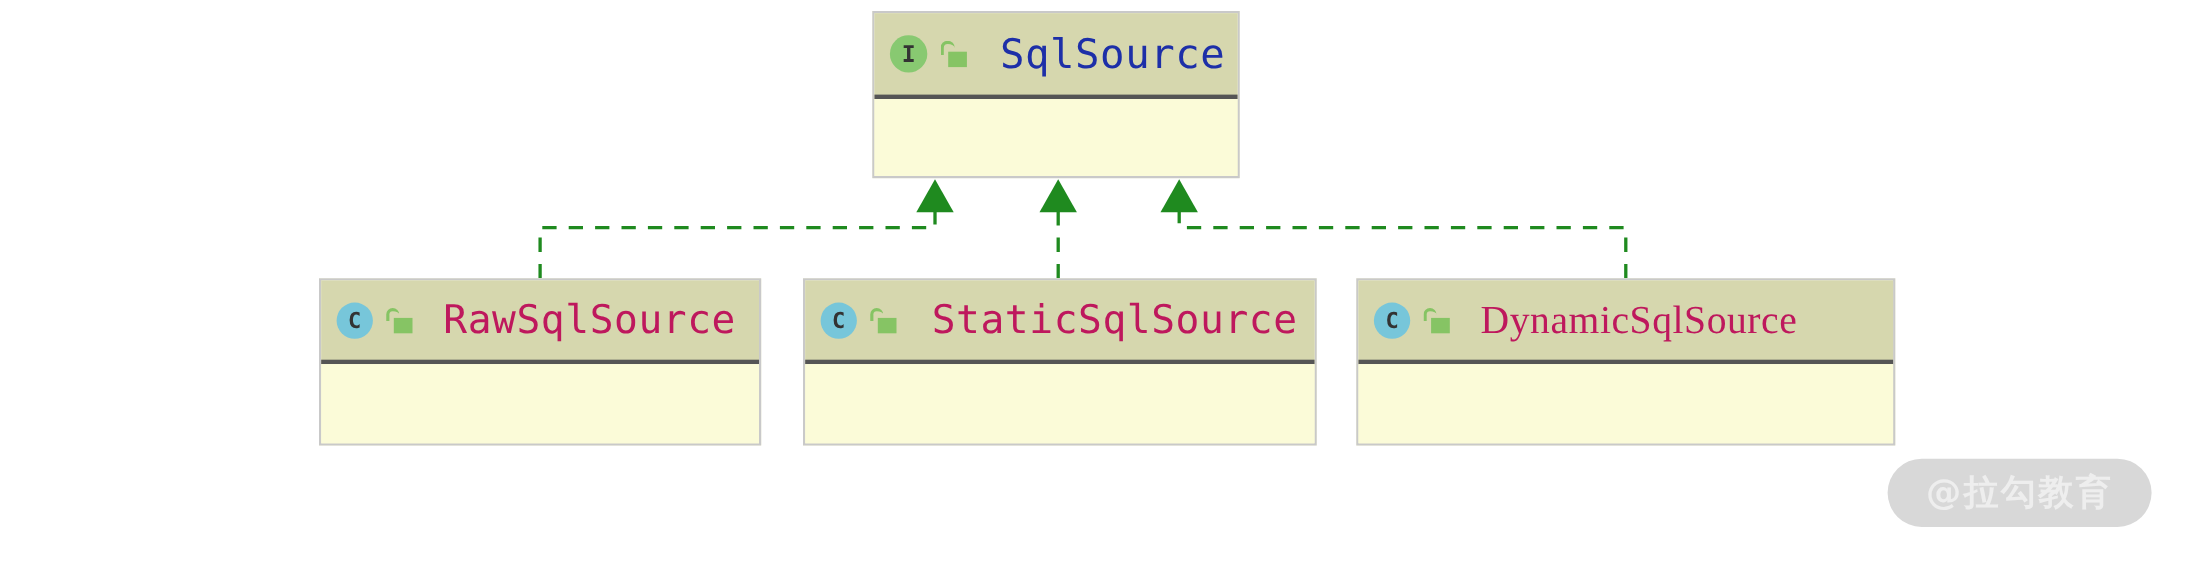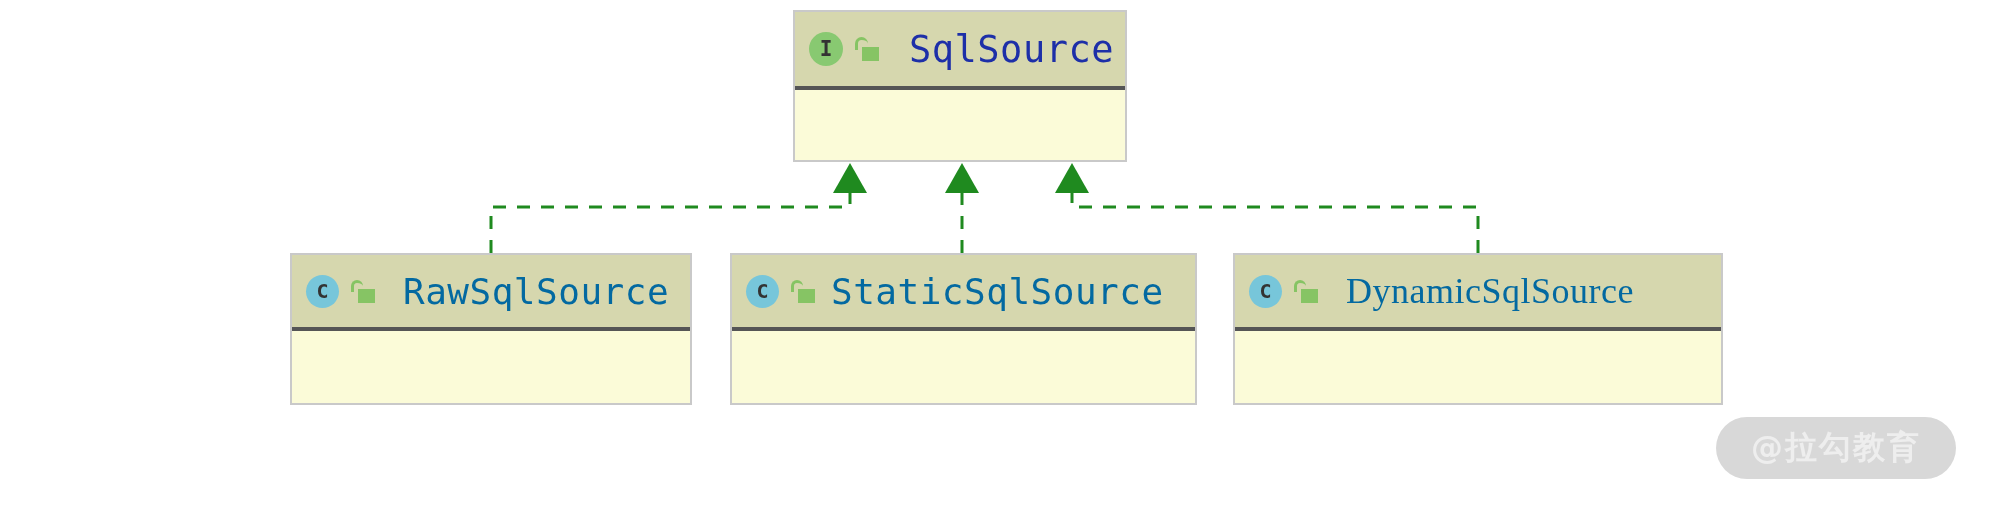--- a/index.html
+++ b/index.html
@@ -34,21 +34,21 @@
     align-items: center;
     padding-left: 14px;
     white-space: nowrap;
   }
   .uml-body {
     background: #fbfbd8;
   }
   .uml-title {
     font-family: "DejaVu Sans Mono", "Liberation Mono", monospace;
     letter-spacing: 0.5px;
-    color: #0369a1;
+    color: #be185d;
   }
   .uml-title.is-interface {
     color: #1d2fa8;
   }
   
   .type-badge {
     flex: 0 0 auto;
     border-radius: 50%;
     display: flex;
     align-items: center;
@@ -152,21 +152,21 @@
     </div>
     <div class="uml-body" style="height: 72px;"></div>
   </div>
       <div class="uml-node" style="left: 730px; top: 253px; width: 467px; height: 152px;">
     <div class="uml-header" style="height: 76px;">
       <span class="type-badge klass" style="width: 33px; height: 33px; font-size: 20px;">C</span>
       <span class="lock-icon" style="width: 27px; height: 27px; margin-left: 11px;">
         <span class="shackle" style="width: 12px; height: 12px; top: 2px; left: 1px;"></span>
             <span class="body" style="width: 17px; height: 14px; left: 8px; top: 11px;"></span>
       </span>
-      <span class="uml-title" style="font-size: 36px; margin-left: 14px; text-align: right;">StaticSqlSource</span>
+      <span class="uml-title" style="font-size: 36px; margin-left: 30px; text-align: right;">StaticSqlSource</span>
     </div>
     <div class="uml-body" style="height: 72px;"></div>
   </div>
       <div class="uml-node" style="left: 1233px; top: 253px; width: 490px; height: 152px;">
     <div class="uml-header" style="height: 76px;">
       <span class="type-badge klass" style="width: 33px; height: 33px; font-size: 20px;">C</span>
       <span class="lock-icon" style="width: 27px; height: 27px; margin-left: 11px;">
         <span class="shackle" style="width: 12px; height: 12px; top: 2px; left: 1px;"></span>
             <span class="body" style="width: 17px; height: 14px; left: 8px; top: 11px;"></span>
       </span>

